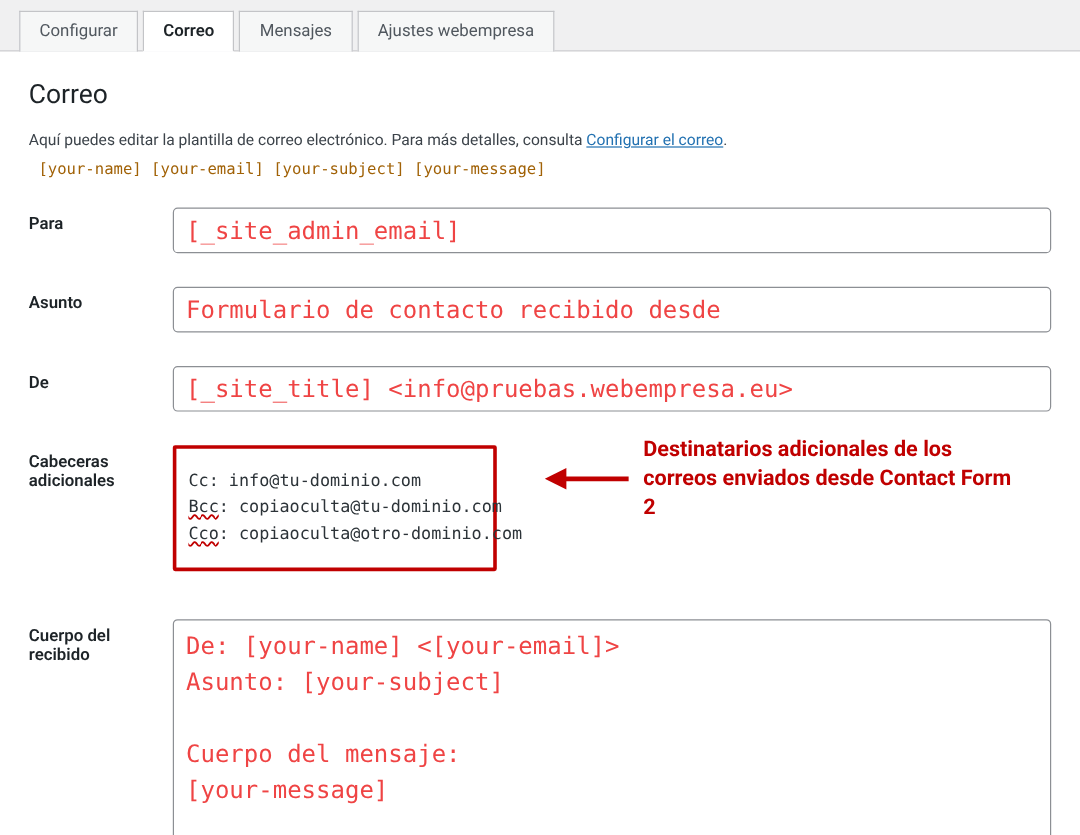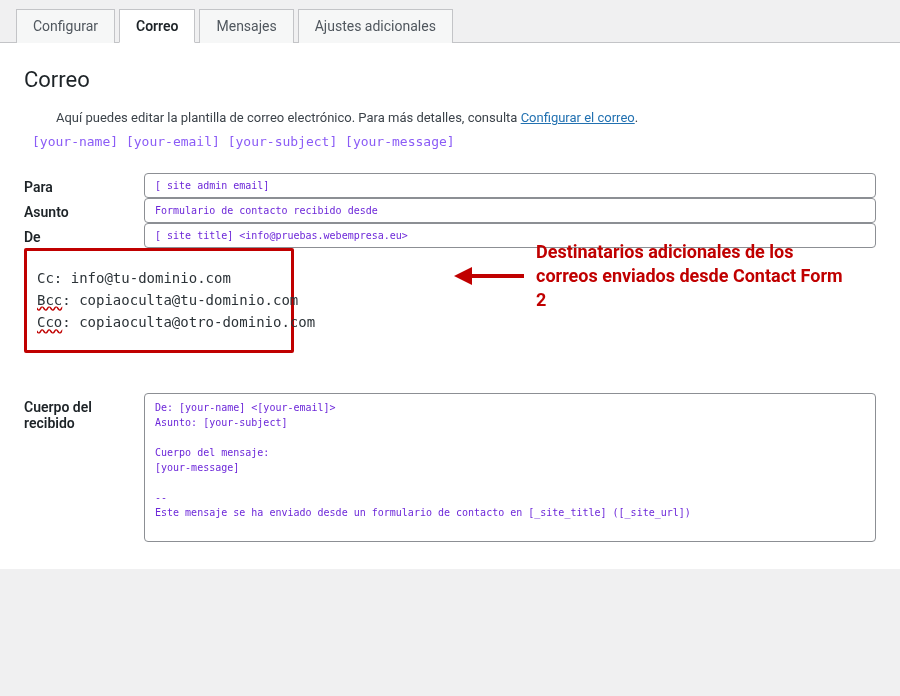--- a/index.html
+++ b/index.html
@@ -35,54 +35,55 @@
     .panel {
       background: #fff;
       padding: 24px 24px 24px 24px;
     }
     h2 {
       font-size: 22px;
       font-weight: 400;
       margin-bottom: 16px;
       color: #1d2327;
     }
-    .intro p { margin-bottom: 4px; color:#3c434a; line-height: 1.5; margin-left: 32px; }
+    .intro p { margin-bottom: 4px; color:#3c434a; line-height: 1.5; }
     .intro a { color: #2271b1; text-decoration: underline; }
     .spelltags {
       font-family: ui-monospace, SFMono-Regular, Menlo, Consolas, monospace;
-      color: #8b5cf6;
+      color: #a16207;
       margin-top: 6px;
       margin-left: 8px;
     }
     .fields { margin-top: 24px; }
     .field-row {
       display: flex;
       align-items: flex-start;
+      margin-bottom: 28px;
       position: relative;
     }
     .field-label {
       width: 120px;
       flex-shrink: 0;
       font-weight: 600;
       color: #1d2327;
       padding-top: 6px;
       font-size: 14px;
     }
     .field-input {
       flex: 1;
     }
     .field-input input[type="text"],
     .field-input textarea {
       width: 100%;
       padding: 6px 10px;
       border: 1px solid #8c8f94;
       border-radius: 4px;
       font-family: ui-monospace, SFMono-Regular, Menlo, Consolas, monospace;
-      font-size: 10px;
-      color: #6d28d9;
+      font-size: 20px;
+      color: #ef4444;
       background: #fff;
     }
     .field-input textarea { resize: none; line-height: 1.5; }
     .headers-outline {
       border: 3px solid #c00000;
       border-radius: 2px;
       padding: 16px 10px;
     }
     .headers-outline .plain {
       font-family: ui-monospace, SFMono-Regular, Menlo, Consolas, monospace;
@@ -113,21 +114,21 @@
       max-width: 320px;
     }
   </style>
 </head>
 <body>
 
 <div class="tab-wrapper">
   <div class="tab">Configurar</div>
   <div class="tab active">Correo</div>
   <div class="tab">Mensajes</div>
-  <div class="tab">Ajustes adicionales</div>
+  <div class="tab">Ajustes webempresa</div>
 </div>
 
 <div class="panel">
   <h2>Correo</h2>
 
   <div class="intro">
     <p>
       <span>Aquí puedes editar la plantilla de correo electrónico. Para más detalles, consulta </span><a href="#">Configurar el correo</a><span>.</span>
     </p>
     <div class="spelltags">[your-name] [your-email] [your-subject] [your-message]</div>
@@ -150,20 +151,24 @@
     </div>
 
     <div class="field-row">
       <div class="field-label">De</div>
       <div class="field-input">
         <input type="text" value="[_site_title] &lt;info@pruebas.webempresa.eu&gt;" style="">
       </div>
     </div>
 
     <div class="field-row" style="margin-bottom:40px;">
+      <div class="field-label">
+        <span>Cabeceras</span><br>
+        <span>adicionales</span>
+      </div>
       <div class="field-input" style="max-width:270px;">
         <div class="headers-outline">
           <div class="plain"><span>Cc: info@tu-dominio.com</span>
 <span class="spell-under">Bcc</span><span>: copiaoculta@tu-dominio.com</span>
 <span class="spell-under">Cco</span><span>: copiaoculta@otro-dominio.com</span></div>
         </div>
       </div>
 
       <div class="annotation">
         <div class="arrow">

